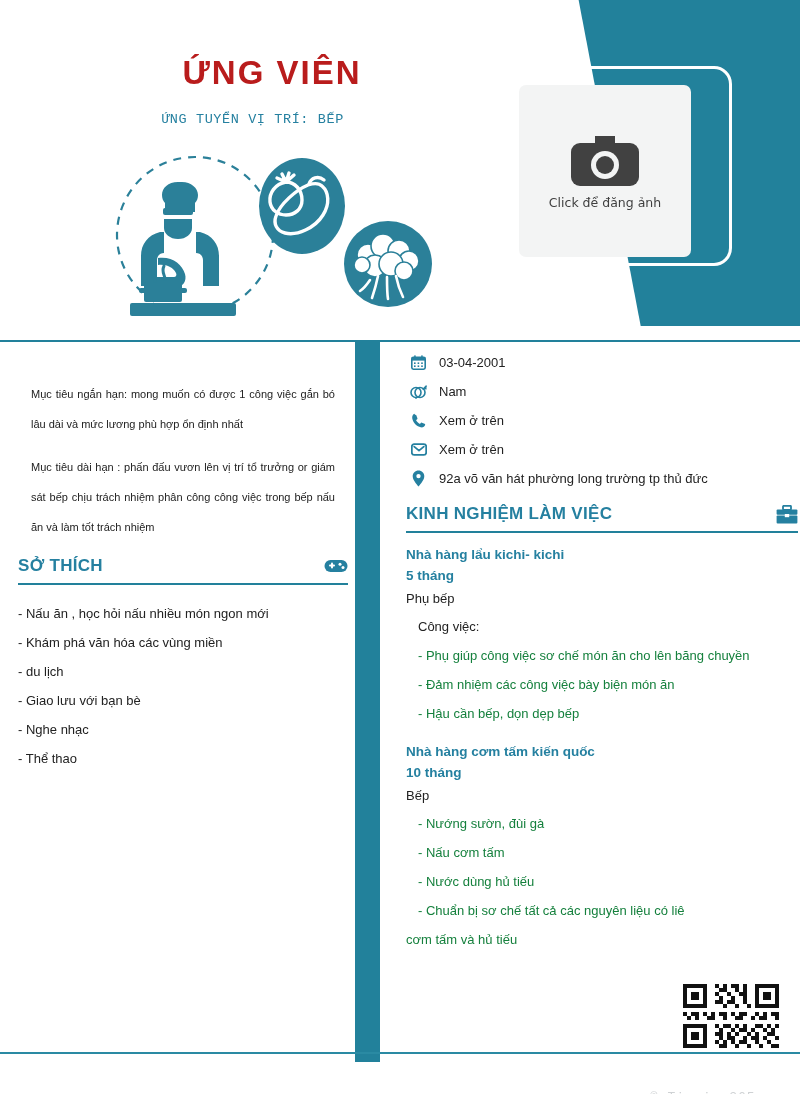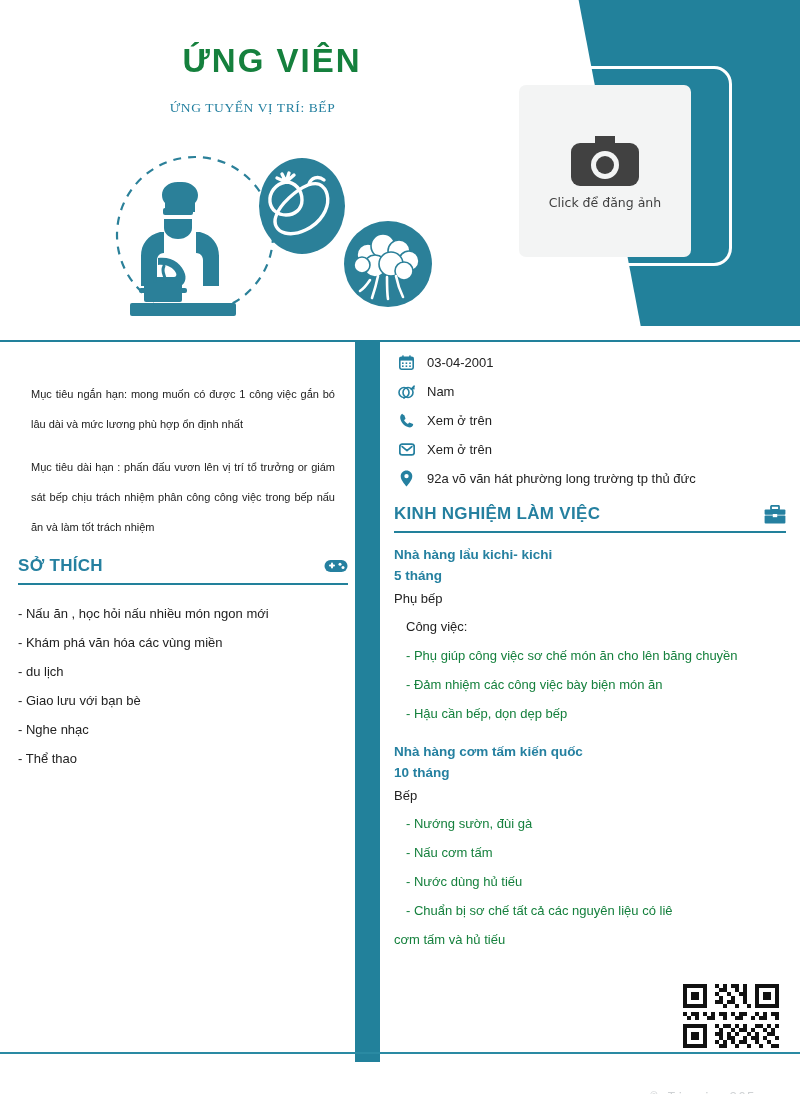--- a/index.html
+++ b/index.html
@@ -42,51 +42,51 @@
   .cam-icon{width:72px;height:56px;display:block;}
   .photo-label{
     font-size:12.5px;color:#3f3f3f;
     font-family:"DejaVu Sans",sans-serif;
   }
 
   .title-wrap{
     position:absolute;left:0;top:38px;width:505px;text-align:center;
   }
   .cv-title{
-    margin:4px;
+    margin:16px;
     font-size:33px;font-weight:bold;letter-spacing:2px;
-    color:#15803d;
+    color:#b91c1c;
     font-family:"Liberation Sans",sans-serif;
     padding-left:39px;
   }
   .cv-sub{
     margin:20px 0 0 0;
     font-size:13.5px;letter-spacing:.6px;
     color:#2580A0;
-    font-family:Liberation Serif, serif;
+    font-family:Liberation Mono, monospace;
   }
 
   .illus{position:absolute;left:100px;top:140px;width:350px;height:190px;}
 
   
   .top-rule{
     position:absolute;left:0;top:340px;width:800px;height:2px;background:#22819B;
   }
   .v-bar{
     position:absolute;left:355px;top:342px;width:25px;height:720px;background:#22819B;
   }
   .bot-rule{
     position:absolute;left:0;top:1052px;width:800px;height:2px;background:#2a8aa3;
   }
 
   .col-left{
     position:absolute;left:18px;top:352px;width:330px;
   }
   .col-right{
-    position:absolute;left:394px;top:352px;width:392px;
+    position:absolute;left:406px;top:352px;width:392px;
   }
 
   
   .sec{margin-bottom:4px;}
   .sec-head{
     display:flex;align-items:center;justify-content:space-between;
     padding-bottom:7px;
     border-bottom:2.5px solid #22819B;
   }
   .sec-title{

